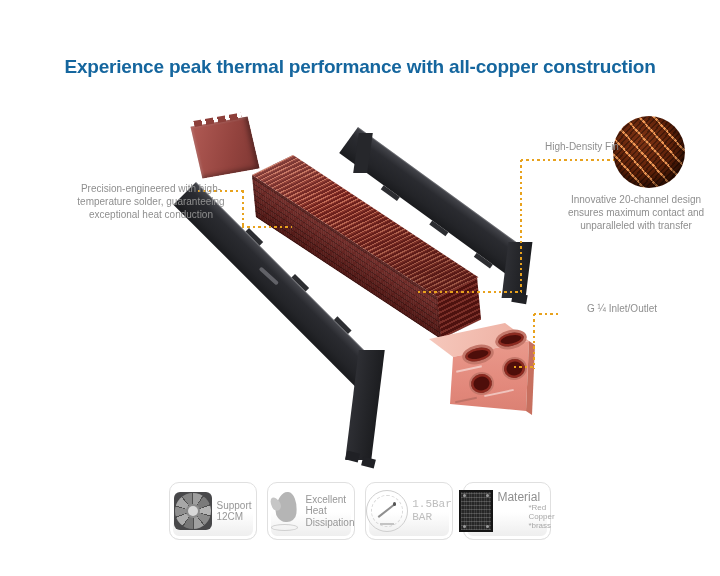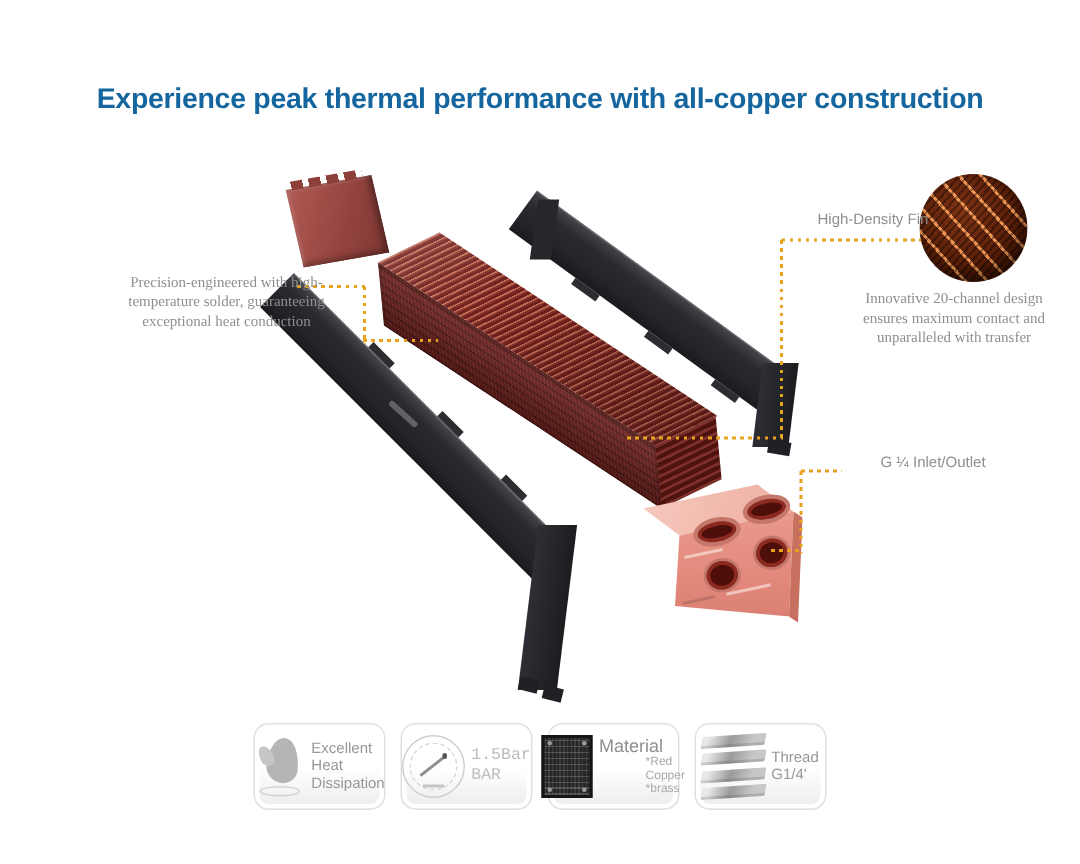--- a/index.html
+++ b/index.html
@@ -3,21 +3,21 @@
 <meta charset="utf-8">
 <style>
   html,body{margin:0;padding:0;background:#fff;}
   .page{position:relative;width:720px;height:576px;background:#ffffff;overflow:hidden;
         font-family:"Liberation Sans",sans-serif;}
   
   .title{position:absolute;top:56px;left:0;right:0;text-align:center;
          font-size:19px;font-weight:700;color:#15669E;letter-spacing:-0.2px;}
   
   .callout{position:absolute;color:#8F8F8F;font-size:10px;line-height:13px;padding-left:23px;}
-  .callout span{display:block;font-family:Liberation Serif, serif;}
+  .callout span{display:block;}
   .co-solder{left:48px;top:182px;width:160px;text-align:center;}
   .co-fin{left:522px;top:140px;}
   .co-channel{left:527px;top:193px;width:172px;text-align:center;}
   .co-inlet{left:564px;top:302px;}
   
   .dot-h{position:absolute;height:2.4px;
          background-image:repeating-linear-gradient(90deg,#E8A21D 0 2.4px,transparent 2.4px 5.4px);}
   .dot-v{position:absolute;width:2.4px;
          background-image:repeating-linear-gradient(180deg,#E8A21D 0 2.4px,transparent 2.4px 5.4px);}
   
@@ -218,20 +218,30 @@
   <div class="callout co-fin">High-Density Fin</div>
   <div class="callout co-channel">
     <span>Innovative 20-channel design</span>
     <span>ensures maximum contact and</span>
     <span>unparalleled with transfer</span>
   </div>
   <div class="callout co-inlet">G ¼ Inlet/Outlet</div>
 
   <div class="features">
 
+    <div class="tile">
+      <div class="fan-frame">
+        <div class="fan-circle"></div>
+        <div class="fan-hub"></div>
+      </div>
+      <div class="tile-text">
+        <span>Support</span>
+        <span>12CM</span>
+      </div>
+    </div>
 
     <div class="tile">
       <div class="flame-wrap">
         <div class="flame-main"></div>
         <div class="flame-spur"></div>
         <div class="flame-base"></div>
       </div>
       <div class="tile-text">
         <span>Excellent</span>
         <span>Heat</span>
@@ -254,27 +264,15 @@
 
     <div class="tile">
       <div class="mesh"></div>
       <div class="tile-text">
         <span class="feat-title">Material</span>
         <span class="feat-note">*Red Copper</span>
         <span class="feat-note">*brass</span>
       </div>
     </div>
 
-    <div class="tile">
-      <div class="threads">
-        <div class="thread-seg"></div>
-        <div class="thread-seg"></div>
-        <div class="thread-seg"></div>
-        <div class="thread-seg"></div>
-      </div>
-      <div class="tile-text">
-        <span>Thread</span>
-        <span>G1/4'</span>
-      </div>
-    </div>
 
   </div>
 </div>
 
 </body></html>

